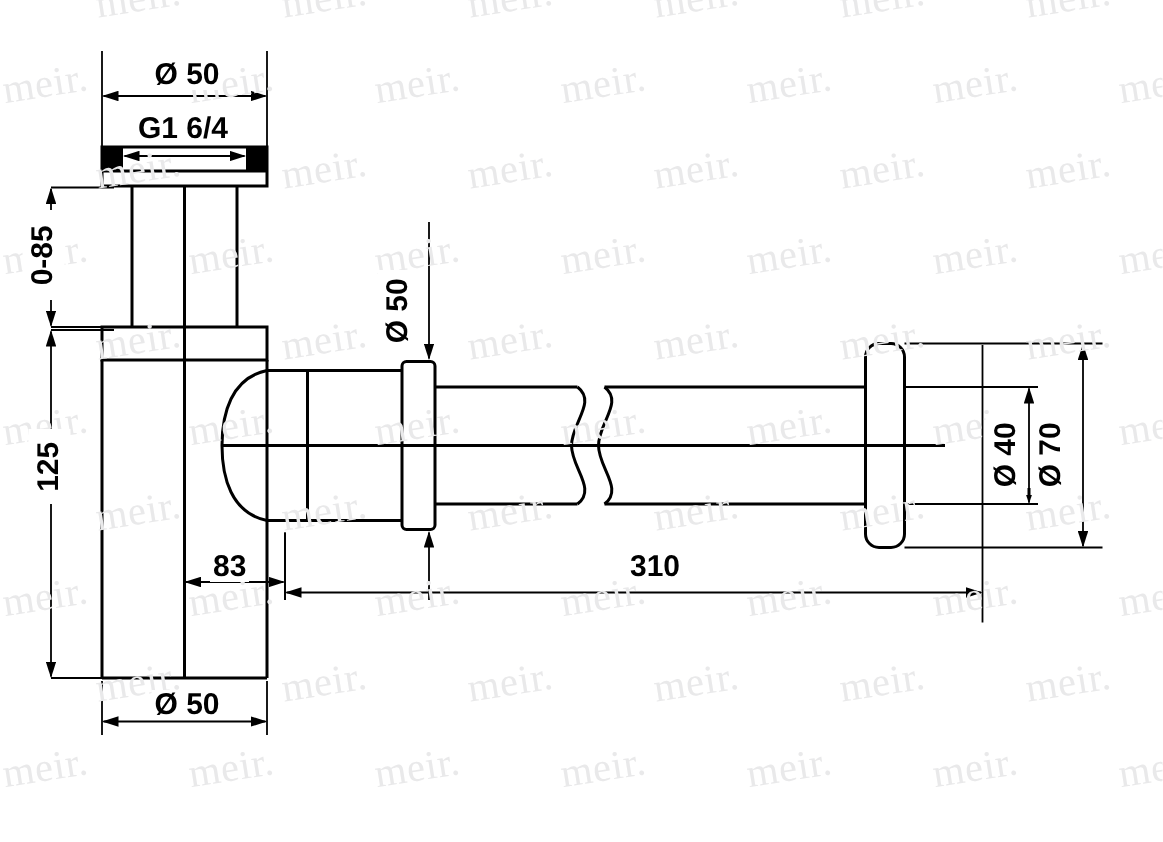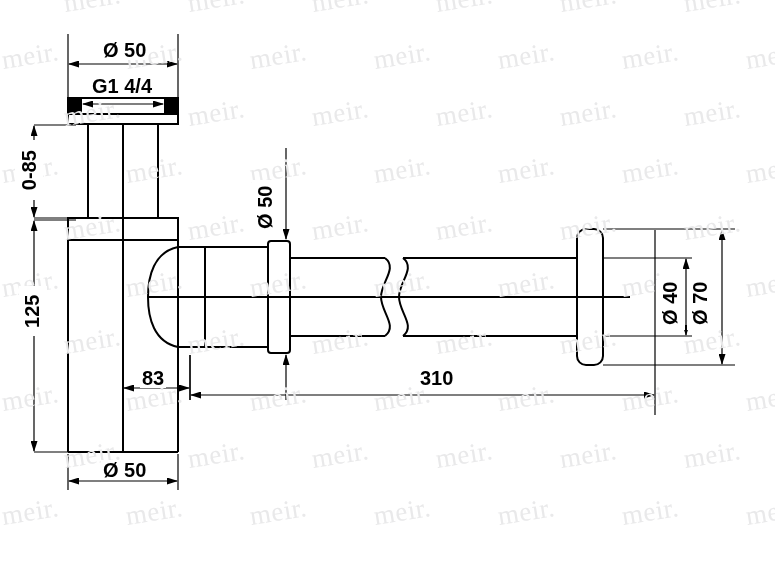--- a/index.html
+++ b/index.html
@@ -224,21 +224,21 @@
 
       <line x1="603" y1="229" x2="735" y2="229"></line>
       <line x1="603" y1="365" x2="735" y2="365"></line>
       <line x1="722" y1="230" x2="722" y2="364" marker-start="url(#ah-l)" marker-end="url(#ah-r)"></line>
 
     </g>
   </svg>
 
   <div id="label-layer">
     <div class="dim-label lbl-d50-top">Ø 50</div>
-    <div class="dim-label lbl-g114">G1 4/4</div>
+    <div class="dim-label lbl-g114">G1 6/4</div>
     <div class="dim-label lbl-085">
         <span class="rot90">0-85</span>
       </div>
     <div class="dim-label lbl-125">
         <span class="rot90">125</span>
       </div>
     <div class="dim-label lbl-d50-bot">Ø 50</div>
     <div class="dim-label lbl-d50-mid">
         <span class="rot90">Ø 50</span>
       </div>

